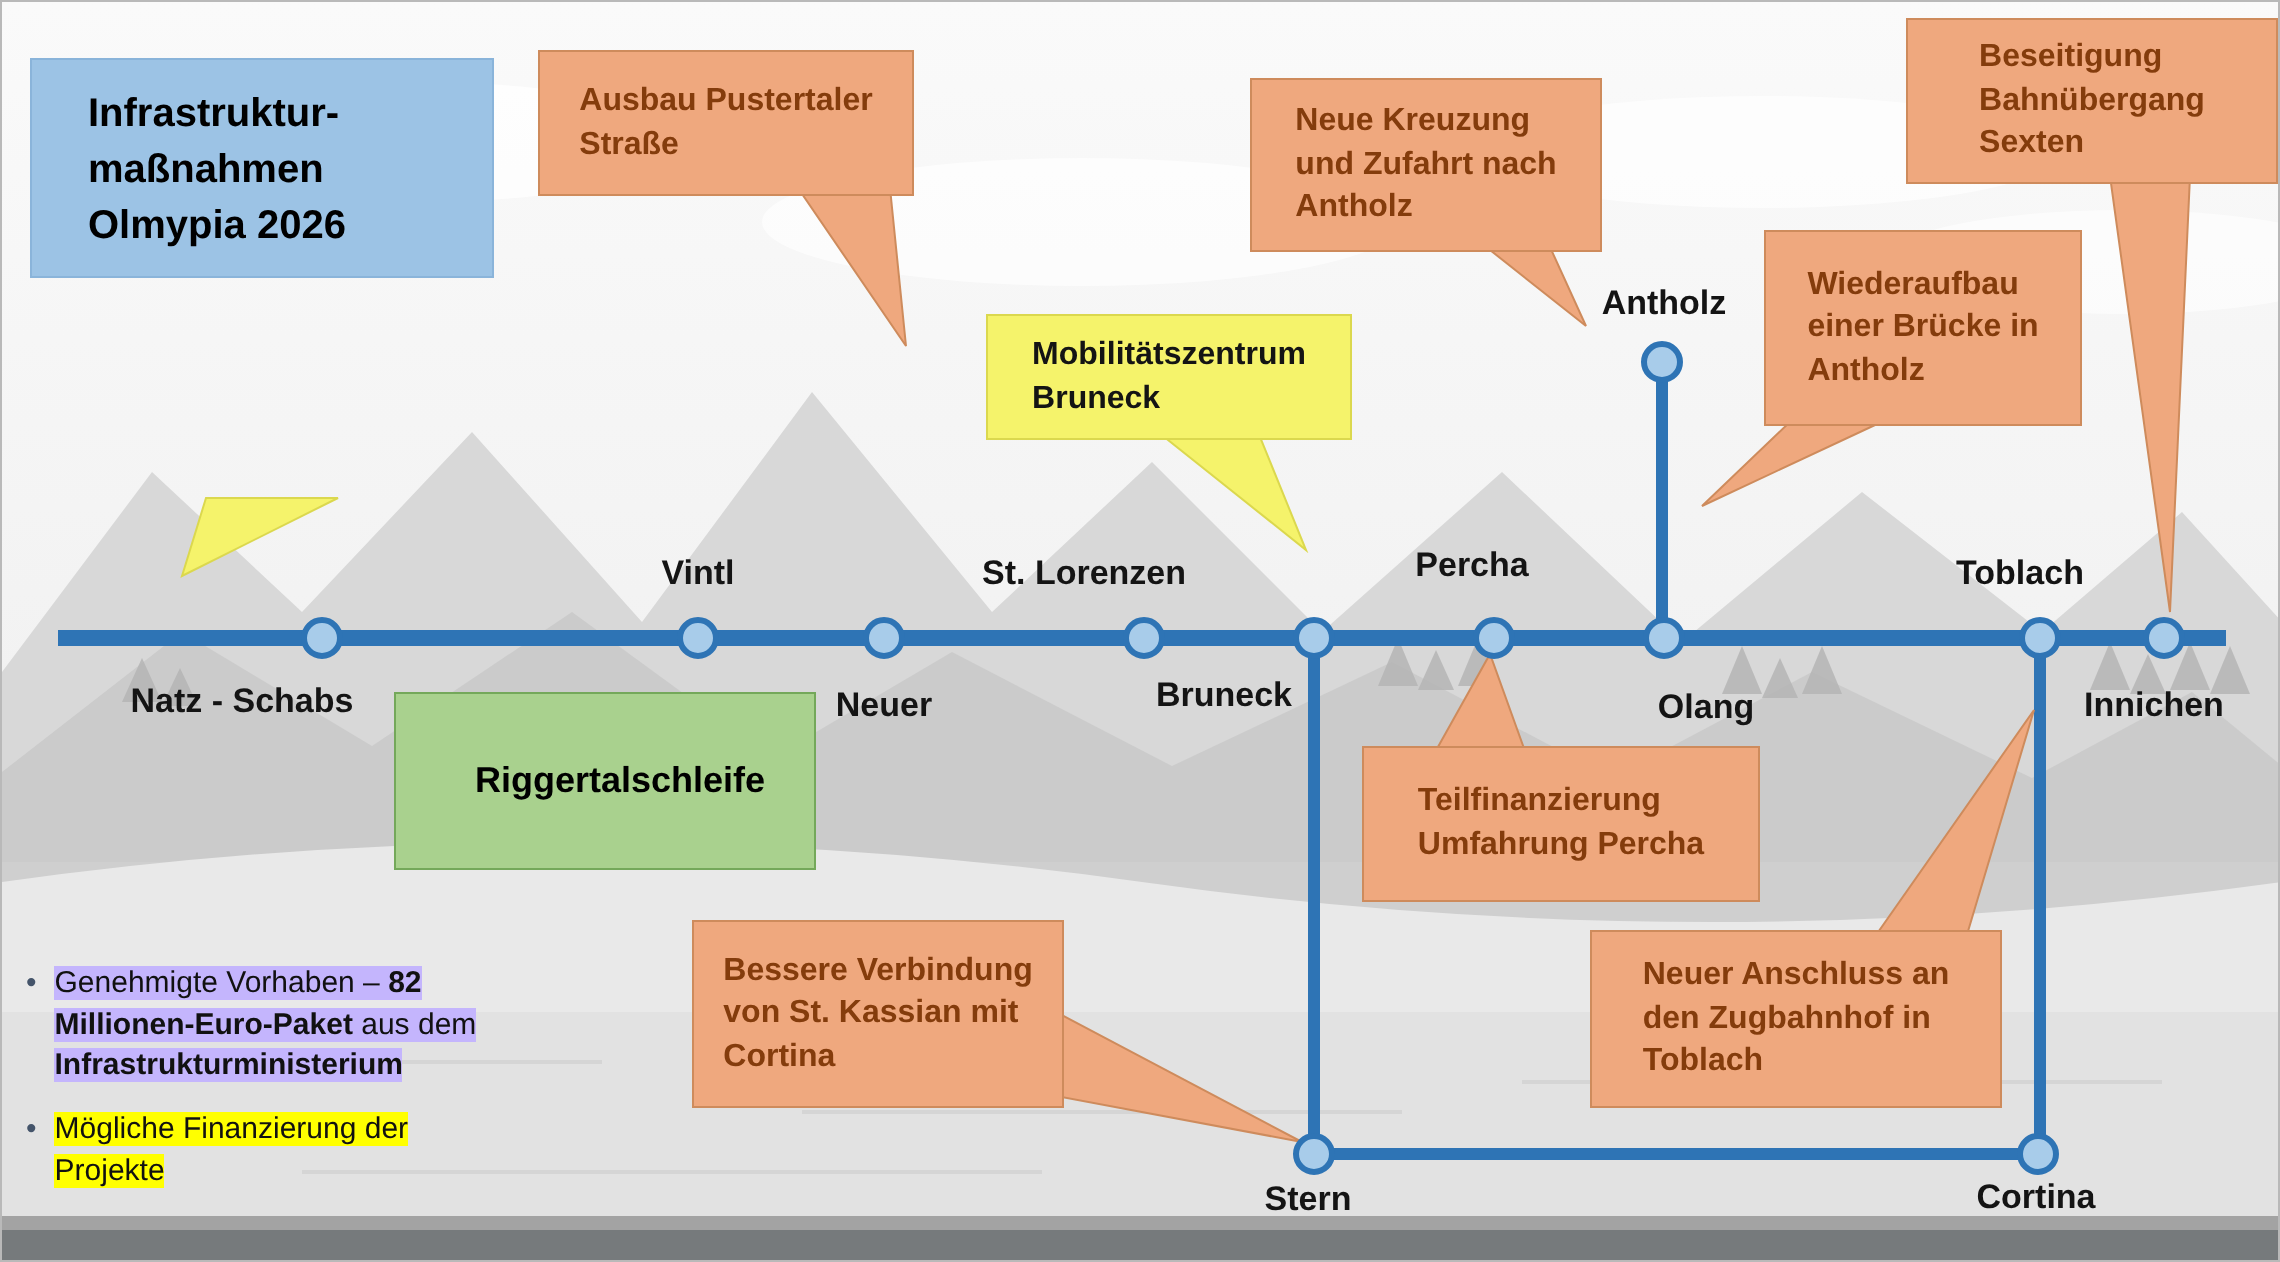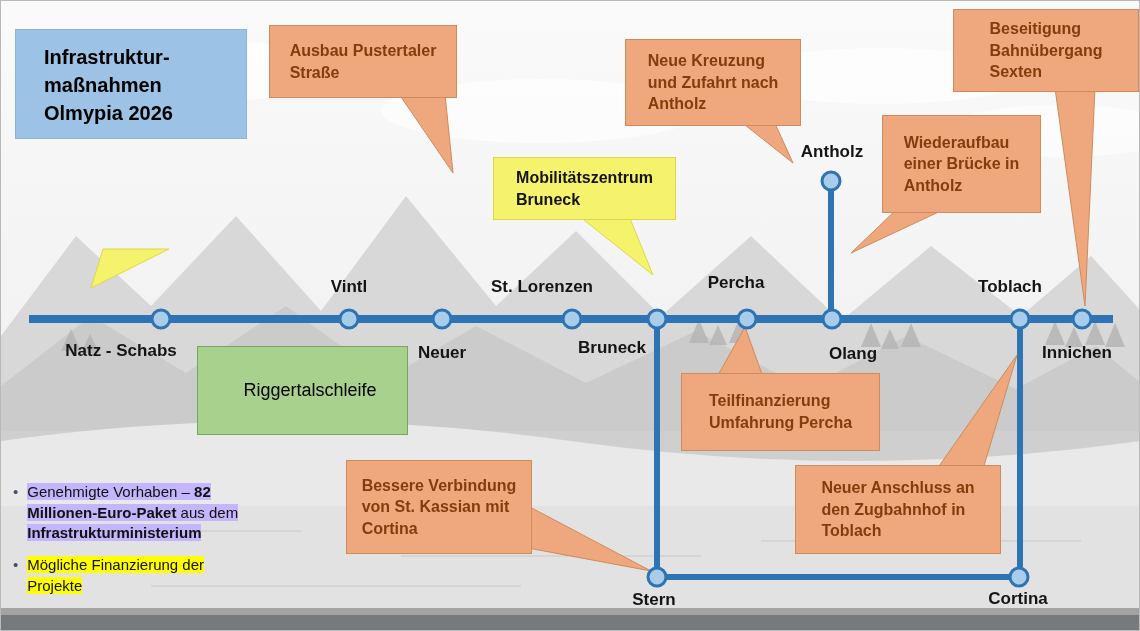--- a/index.html
+++ b/index.html
@@ -15,21 +15,21 @@
   .callout.orange{background:#EFA87E;border:1px solid #CE8B5C;color:#843C0C;}
   .callout.yellow{background:#F5F36B;border:1px solid #DBD84E;color:#141414;}
   .title-box{position:absolute;left:14px;top:28px;width:232px;height:110px;
     background:#9CC3E5;border:1px solid #8AB4DA;color:#000;
     font-size:20px;font-weight:bold;line-height:1.4;white-space:pre-line;
     padding:13px 28px;box-sizing:border-box;}
   .green-box{position:absolute;left:196px;top:345px;width:211px;height:89px;
     background:#A9D18E;border:1px solid #74A85A;color:#000;
     display:flex;flex-direction:column;align-items:center;justify-content:center;
     text-align:center;font-size:18px;line-height:1.45;box-sizing:border-box;}
-  .green-box .line1{font-weight:normal;margin-left:15px;}
+  .green-box .line1{font-weight:bold;margin-left:15px;}
   .legend{position:absolute;left:12px;top:481px;width:268px;}
   .legend-item{display:flex;gap:9px;margin-bottom:11px;font-size:15px;line-height:1.38;color:#111;}
   .legend-bullet{color:#44546A;flex:0 0 auto;}
   .legend-text{max-width:224px;}
   .hl-orange{background:#c4b5fd;}
   .hl-yellow{background:#FFFF00;margin-top:20px;}
   .b{font-weight:bold;}
 </style>
 </head>
 <body>

